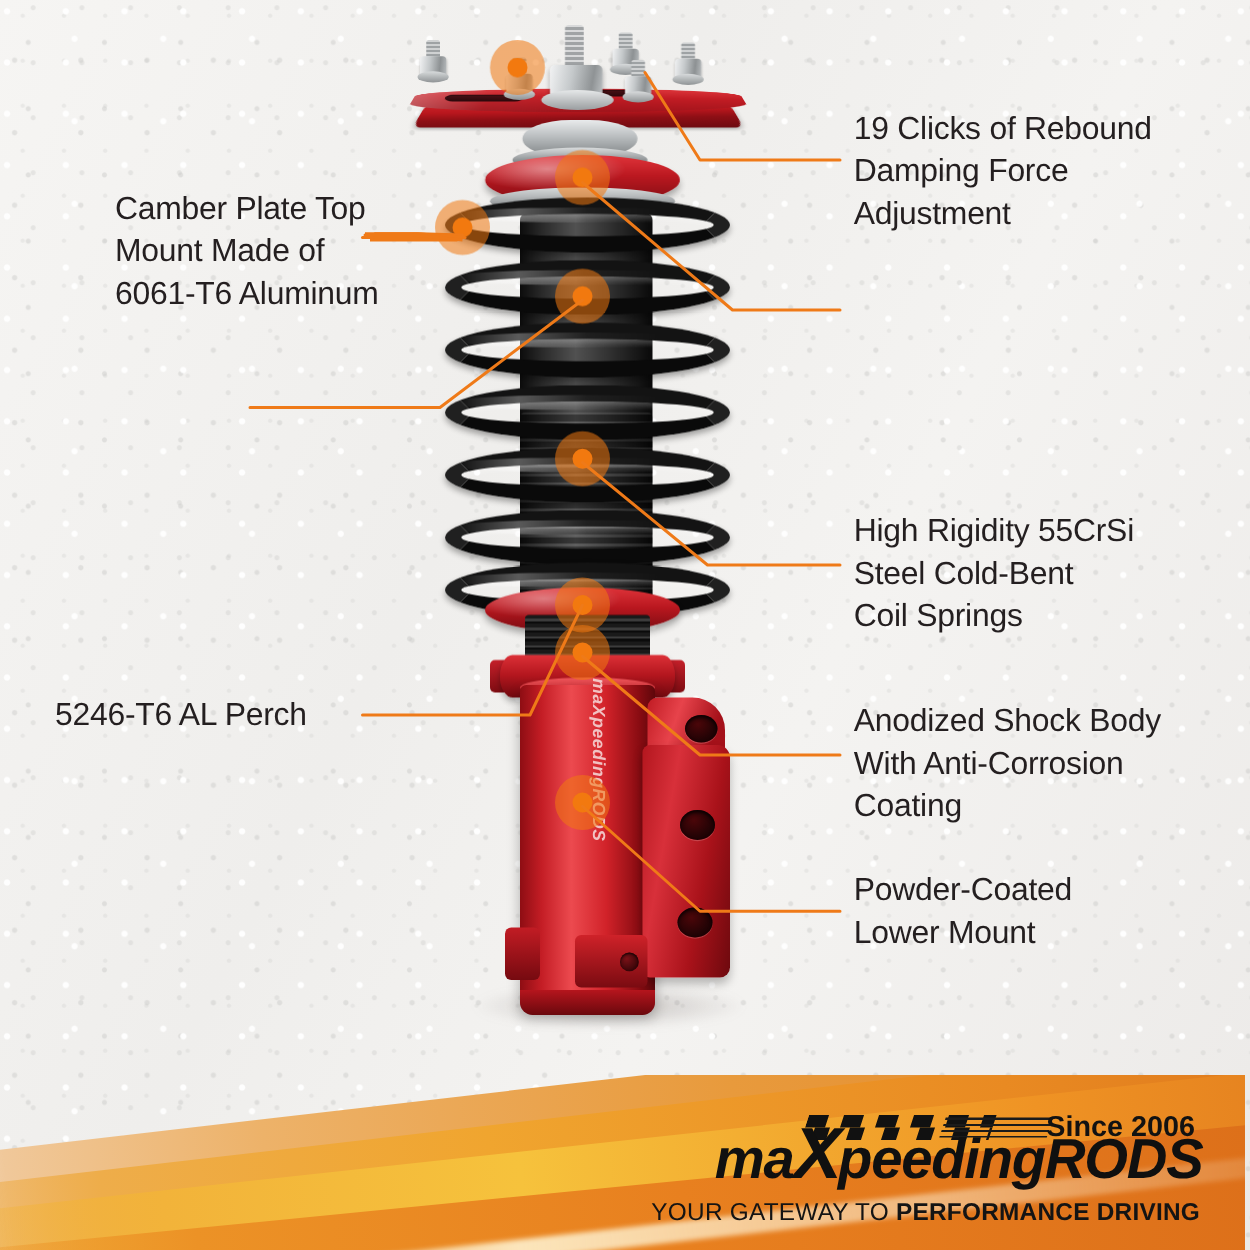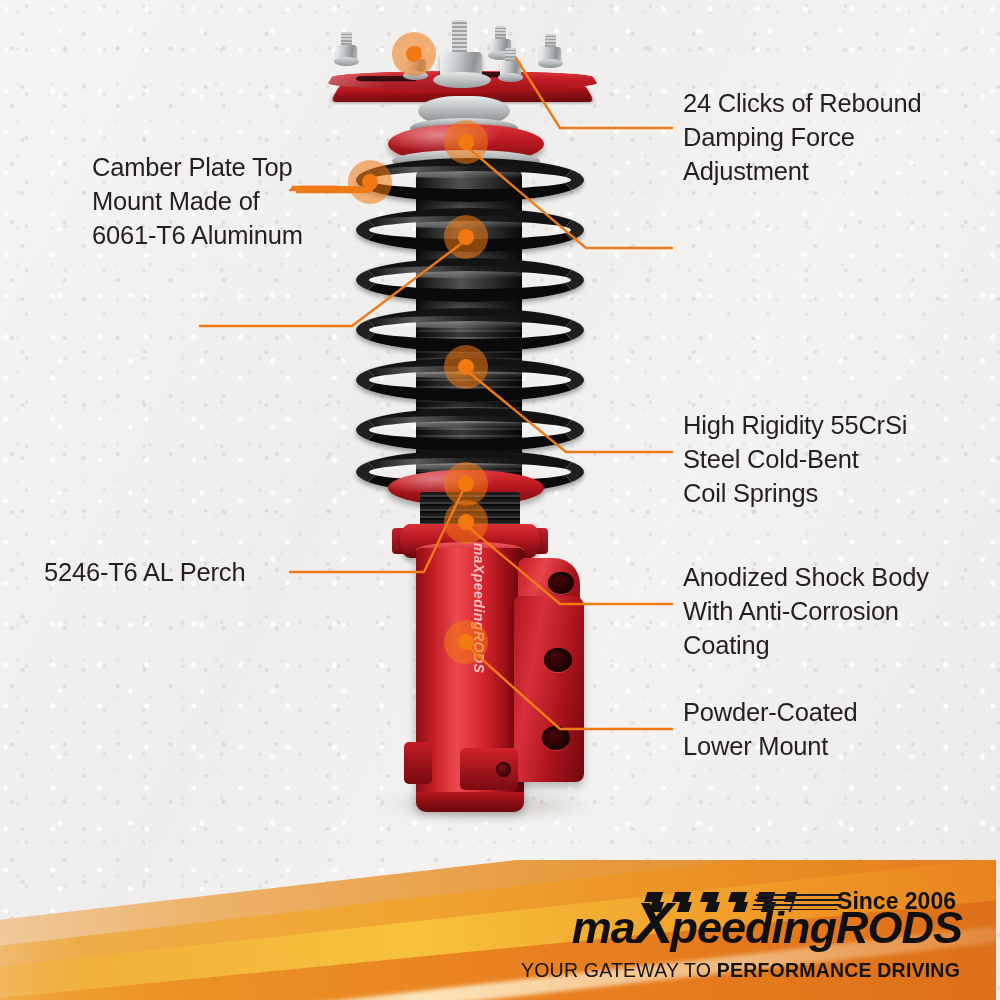--- a/index.html
+++ b/index.html
@@ -587,21 +587,21 @@
     <path d="M 370 190 L 334 187 L 292 187" fill="none" stroke="#ef7a18" stroke-width="2.4"></path>
     <path d="M 372 188 L 330 112 L 292 112" fill="none" stroke="#ef7a18" stroke-width="0"></path>
     <path d="M 366 192 L 330 192 L 296 192" fill="none" stroke="#ef7a18" stroke-width="2.4"></path>
   </svg>
 
   <svg id="leaders2" style="position:absolute;inset:0;width:1000px;height:1000px;pointer-events:none;" viewBox="0 0 1000 1000">
     <path d="M 370 192 L 330 188 L 292 188" fill="none" stroke="#ef7a18" stroke-width="2.4"></path>
     <path d="M 372 190 L 344 250 L 190 250" fill="none" stroke="#ef7a18" stroke-width="0"></path>
   </svg>
 
-  <div class="callout right" style="left:683px; top:86px;">24 Clicks of Rebound
+  <div class="callout right" style="left:683px; top:86px;">19 Clicks of Rebound
 Damping Force
 Adjustment</div>
 
 
   <div class="callout right" style="left:683px; top:408px;">High Rigidity 55CrSi
 Steel Cold-Bent
 Coil Springs</div>
 
   <div class="callout right" style="left:683px; top:695px;">Powder-Coated
 Lower Mount</div>

